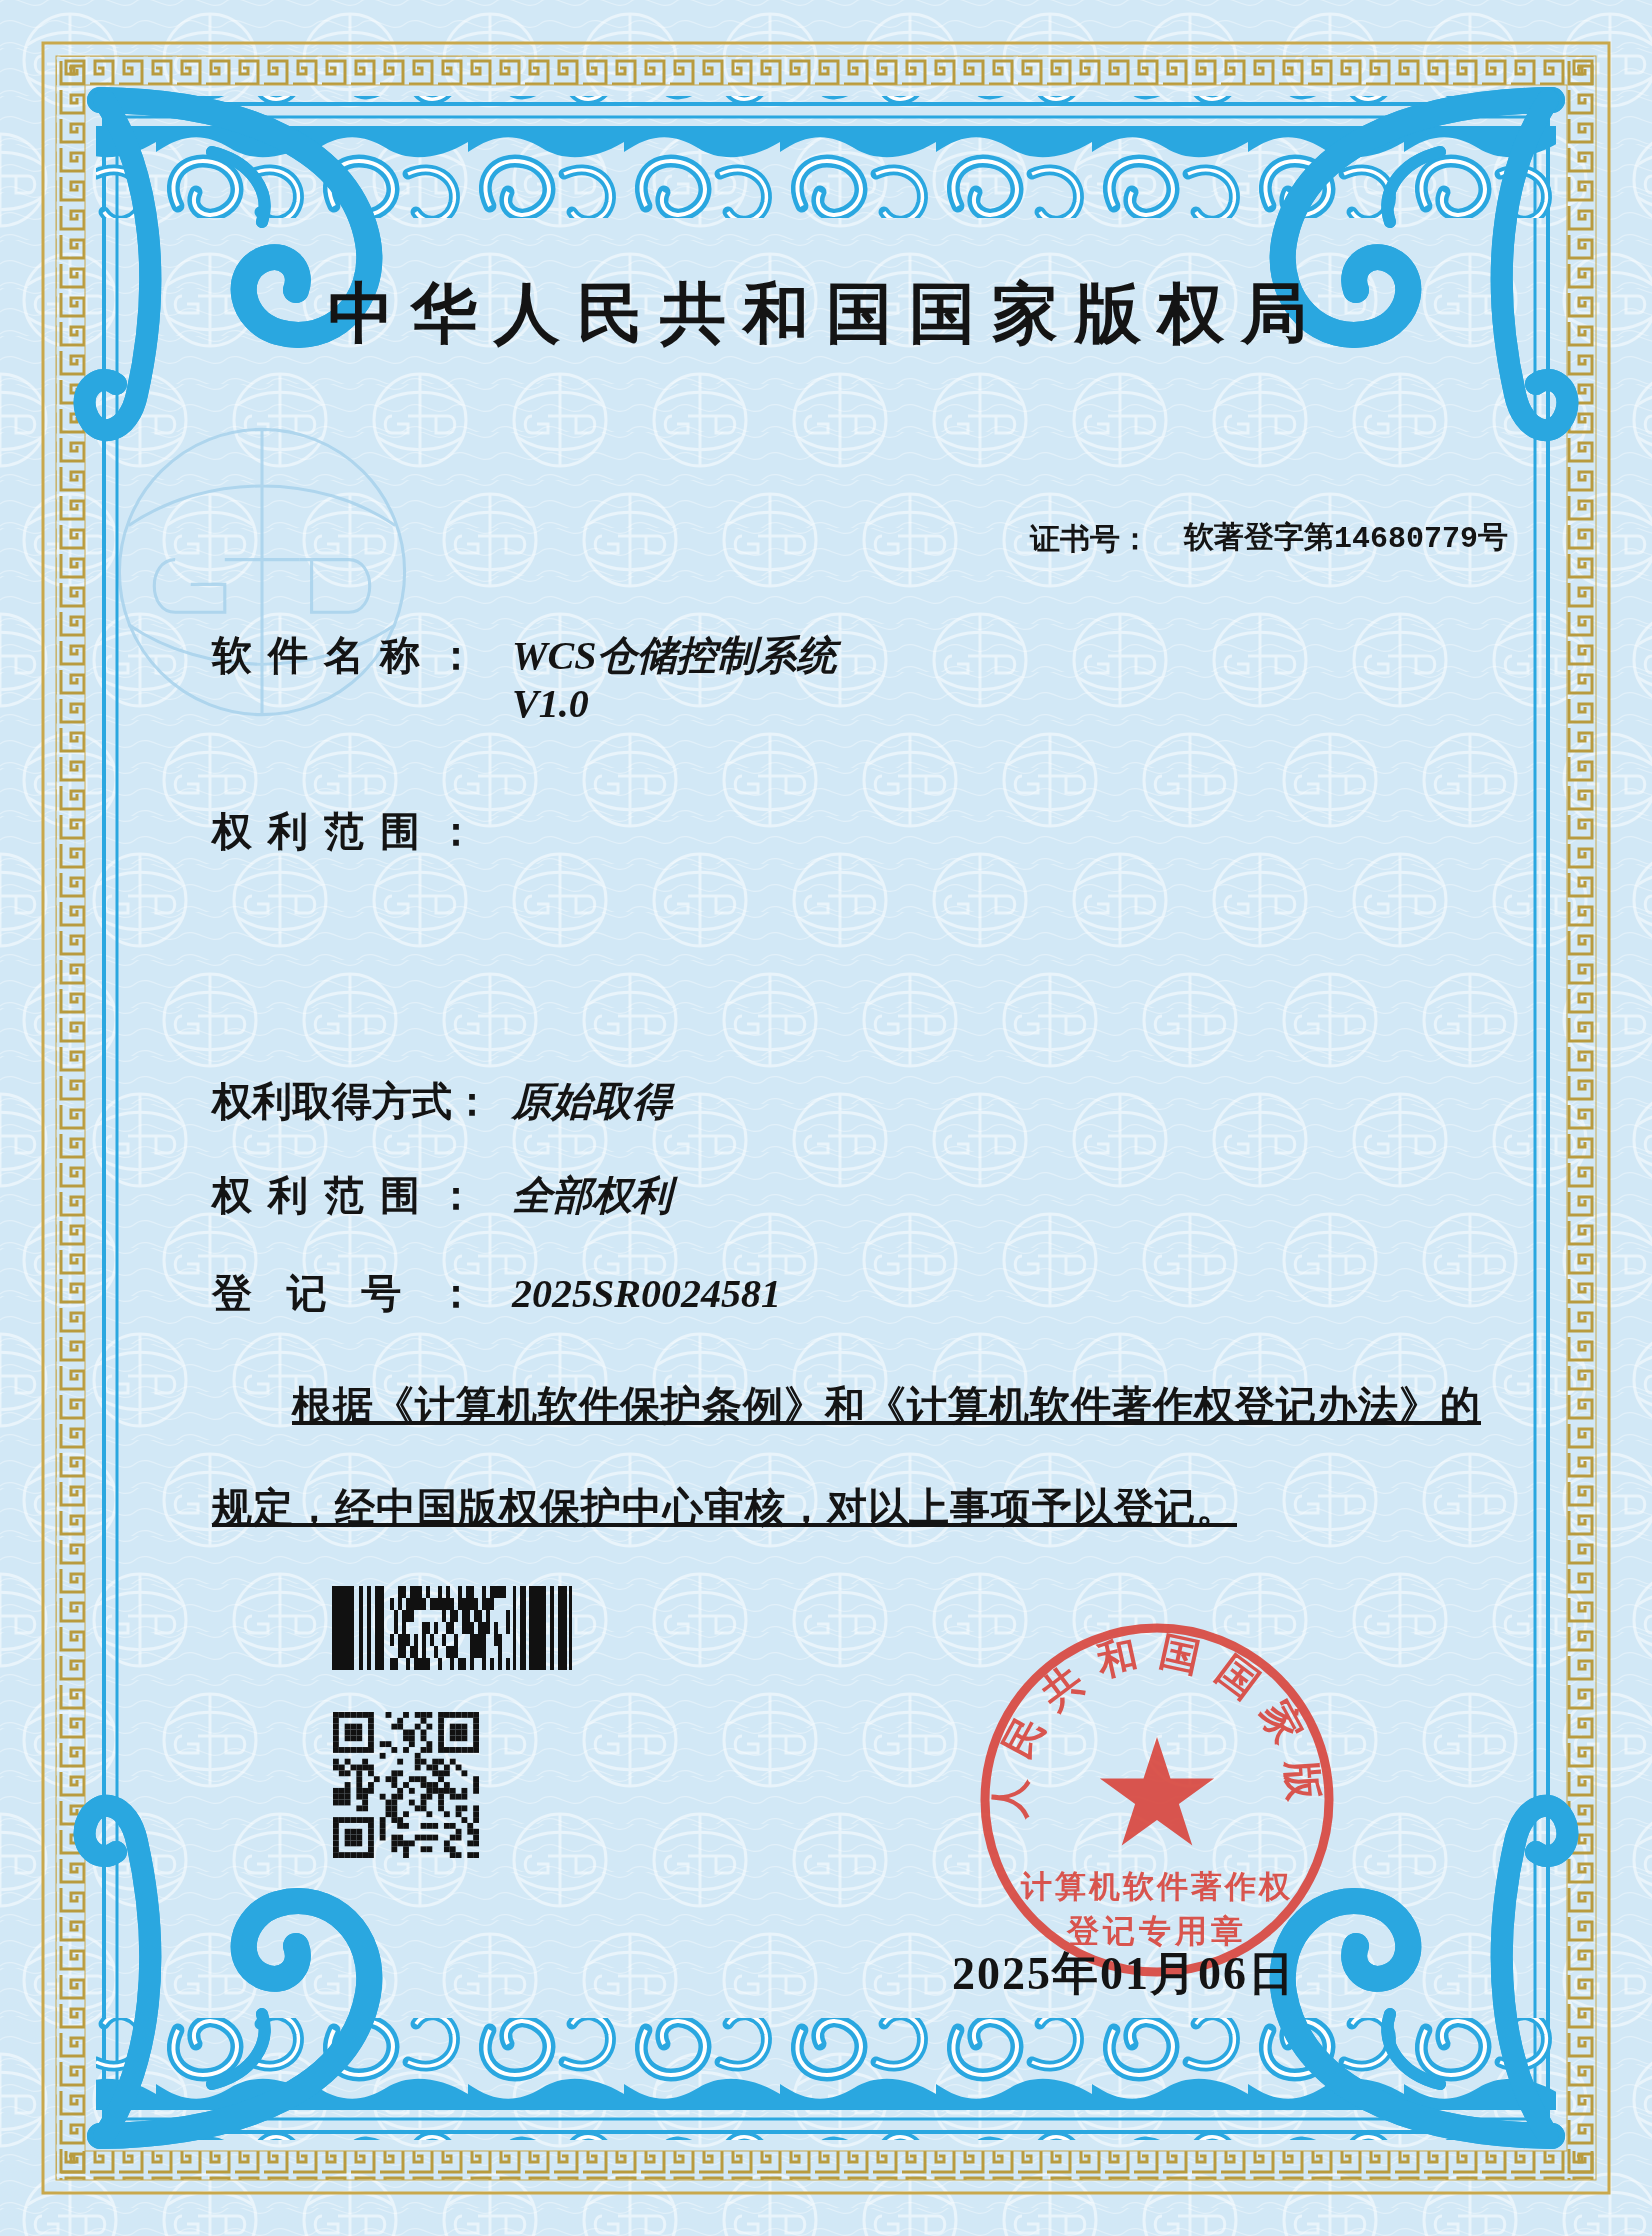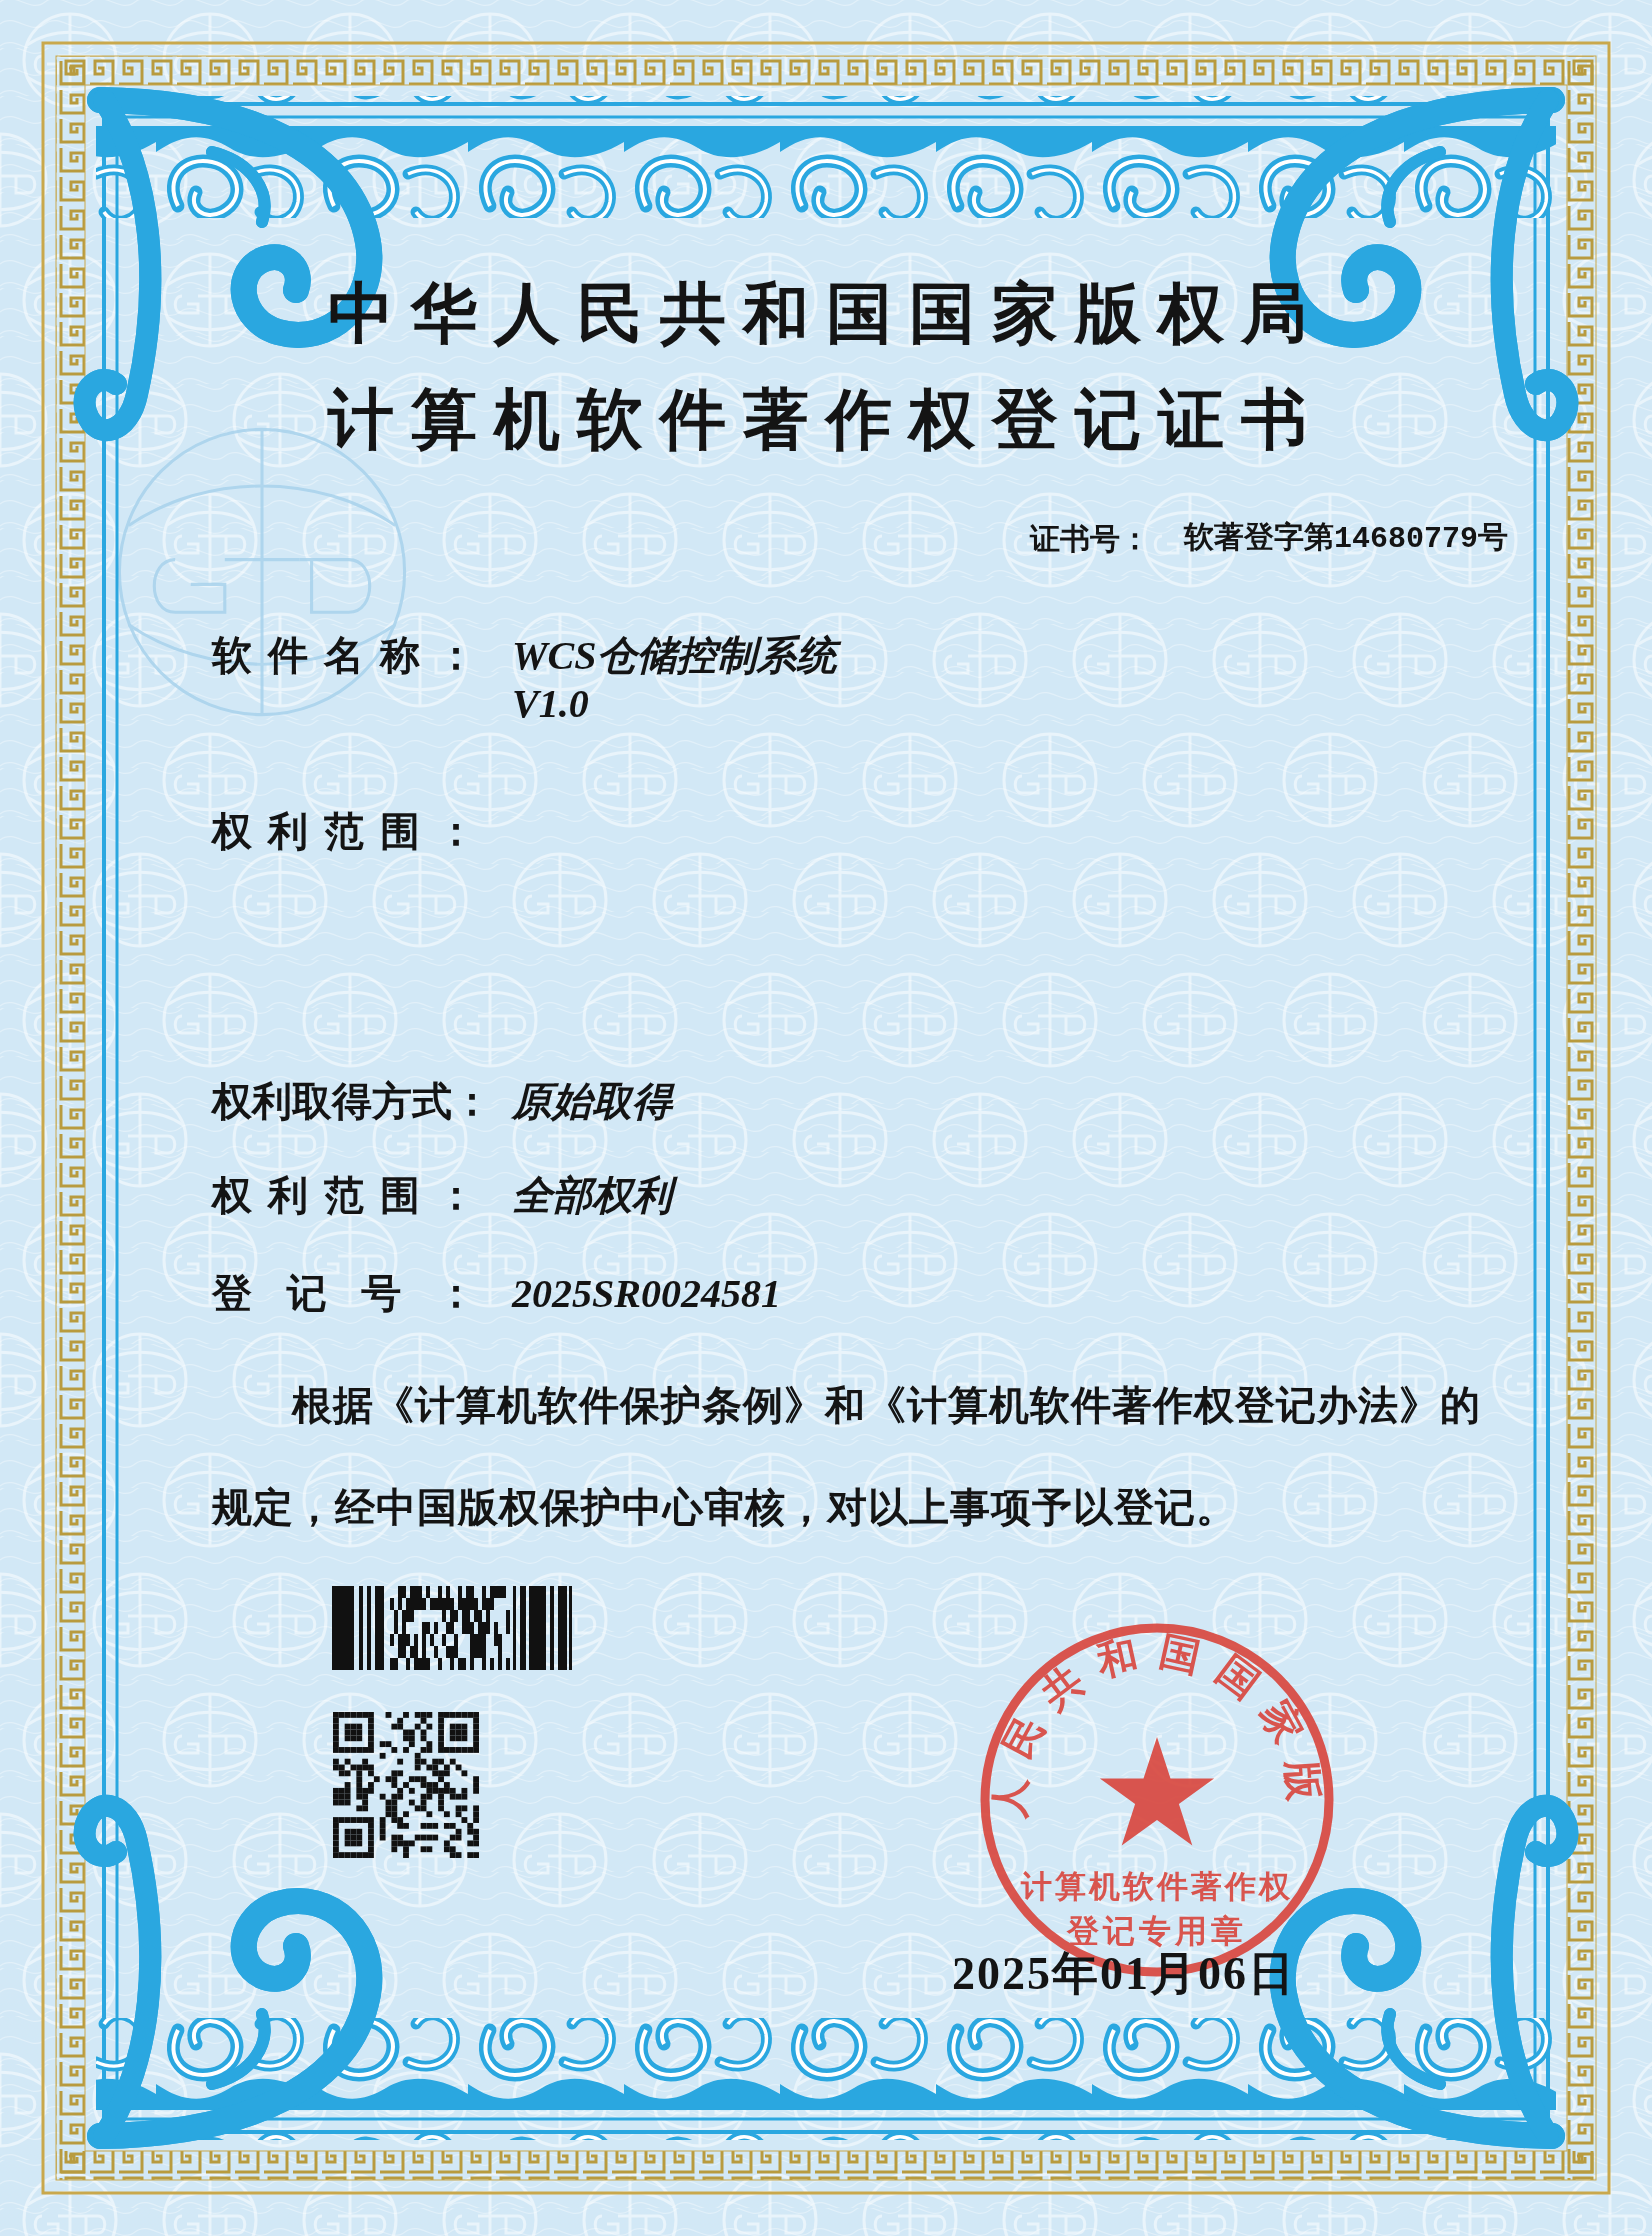--- a/index.html
+++ b/index.html
@@ -7,21 +7,21 @@
        font-family:"Liberation Serif","DejaVu Serif",serif;background:#d2e8f6;}
   .page{position:absolute;inset:0;width:1652px;height:2236px;}
   .deco{position:absolute;left:0;top:0;z-index:1;}
   .txt{position:absolute;z-index:3;color:#141414;font-weight:bold;line-height:1;text-align:center;}
   .title{left:0;width:1652px;text-align:center;font-size:66px;letter-spacing:17px;}
   .certno{top:524px;left:1030px;font-size:30px;display:flex;}
   .certno .cv{margin-left:34px;font-family:Liberation Mono, monospace;}
   .flabel{left:212px;width:264px;font-size:40px;text-align:justify;text-align-last:justify;
           text-justify:inter-character;white-space:nowrap;}
   .fvalue{left:512px;font-size:40px;white-space:nowrap;font-style:italic;}
-  .body-line{font-size:40px;letter-spacing:1px;white-space:nowrap;}
+  .body-line{font-size:40px;letter-spacing:1px;white-space:nowrap;text-decoration:underline;}
   .date{top:1951px;left:952px;font-size:46px;letter-spacing:2px;z-index:4;}
   .codebox{position:absolute;z-index:2;}
 </style>
 </head>
 <body>
 
 <div class="page">
 
   <svg class="deco" width="1652" height="2236" viewBox="0 0 1652 2236">
     <defs>
@@ -110,21 +110,20 @@
       <text font-size="40" font-weight="bold" fill="#d9453c" letter-spacing="17">
         <textPath href="#arcp" startOffset="50%" text-anchor="middle">中华人民共和国国家版权局</textPath>
       </text>
       <polygon fill="#d9453c" points="1157,1737 1170.5,1778.4 1214.1,1778.5 1178.9,1804.1 1192.3,1845.5 1157,1820 1121.7,1845.5 1135.1,1804.1 1099.9,1778.5 1143.5,1778.4"></polygon>
       <text x="1157" y="1897" text-anchor="middle" font-size="31" font-weight="bold" fill="#d9453c" letter-spacing="3">计算机软件著作权</text>
       <text x="1157" y="1942" text-anchor="middle" font-size="32" font-weight="bold" fill="#d9453c" letter-spacing="4">登记专用章</text>
     </g>
   </svg>
 
   <div class="txt title" style="top:281px">中华人民共和国国家版权局</div>
-  <div class="txt title" style="top:387px">计算机软件著作权登记证书</div>
 
   <div class="txt certno">
     <span>证书号：</span>
     <span class="cv">软著登字第14680779号</span>
   </div>
 
   <div class="txt flabel" style="top:636px">软件名称：</div>
   <div class="txt fvalue" style="top:636px">WCS仓储控制系统</div>
   <div class="txt fvalue" style="top:684px">V1.0</div>
 

